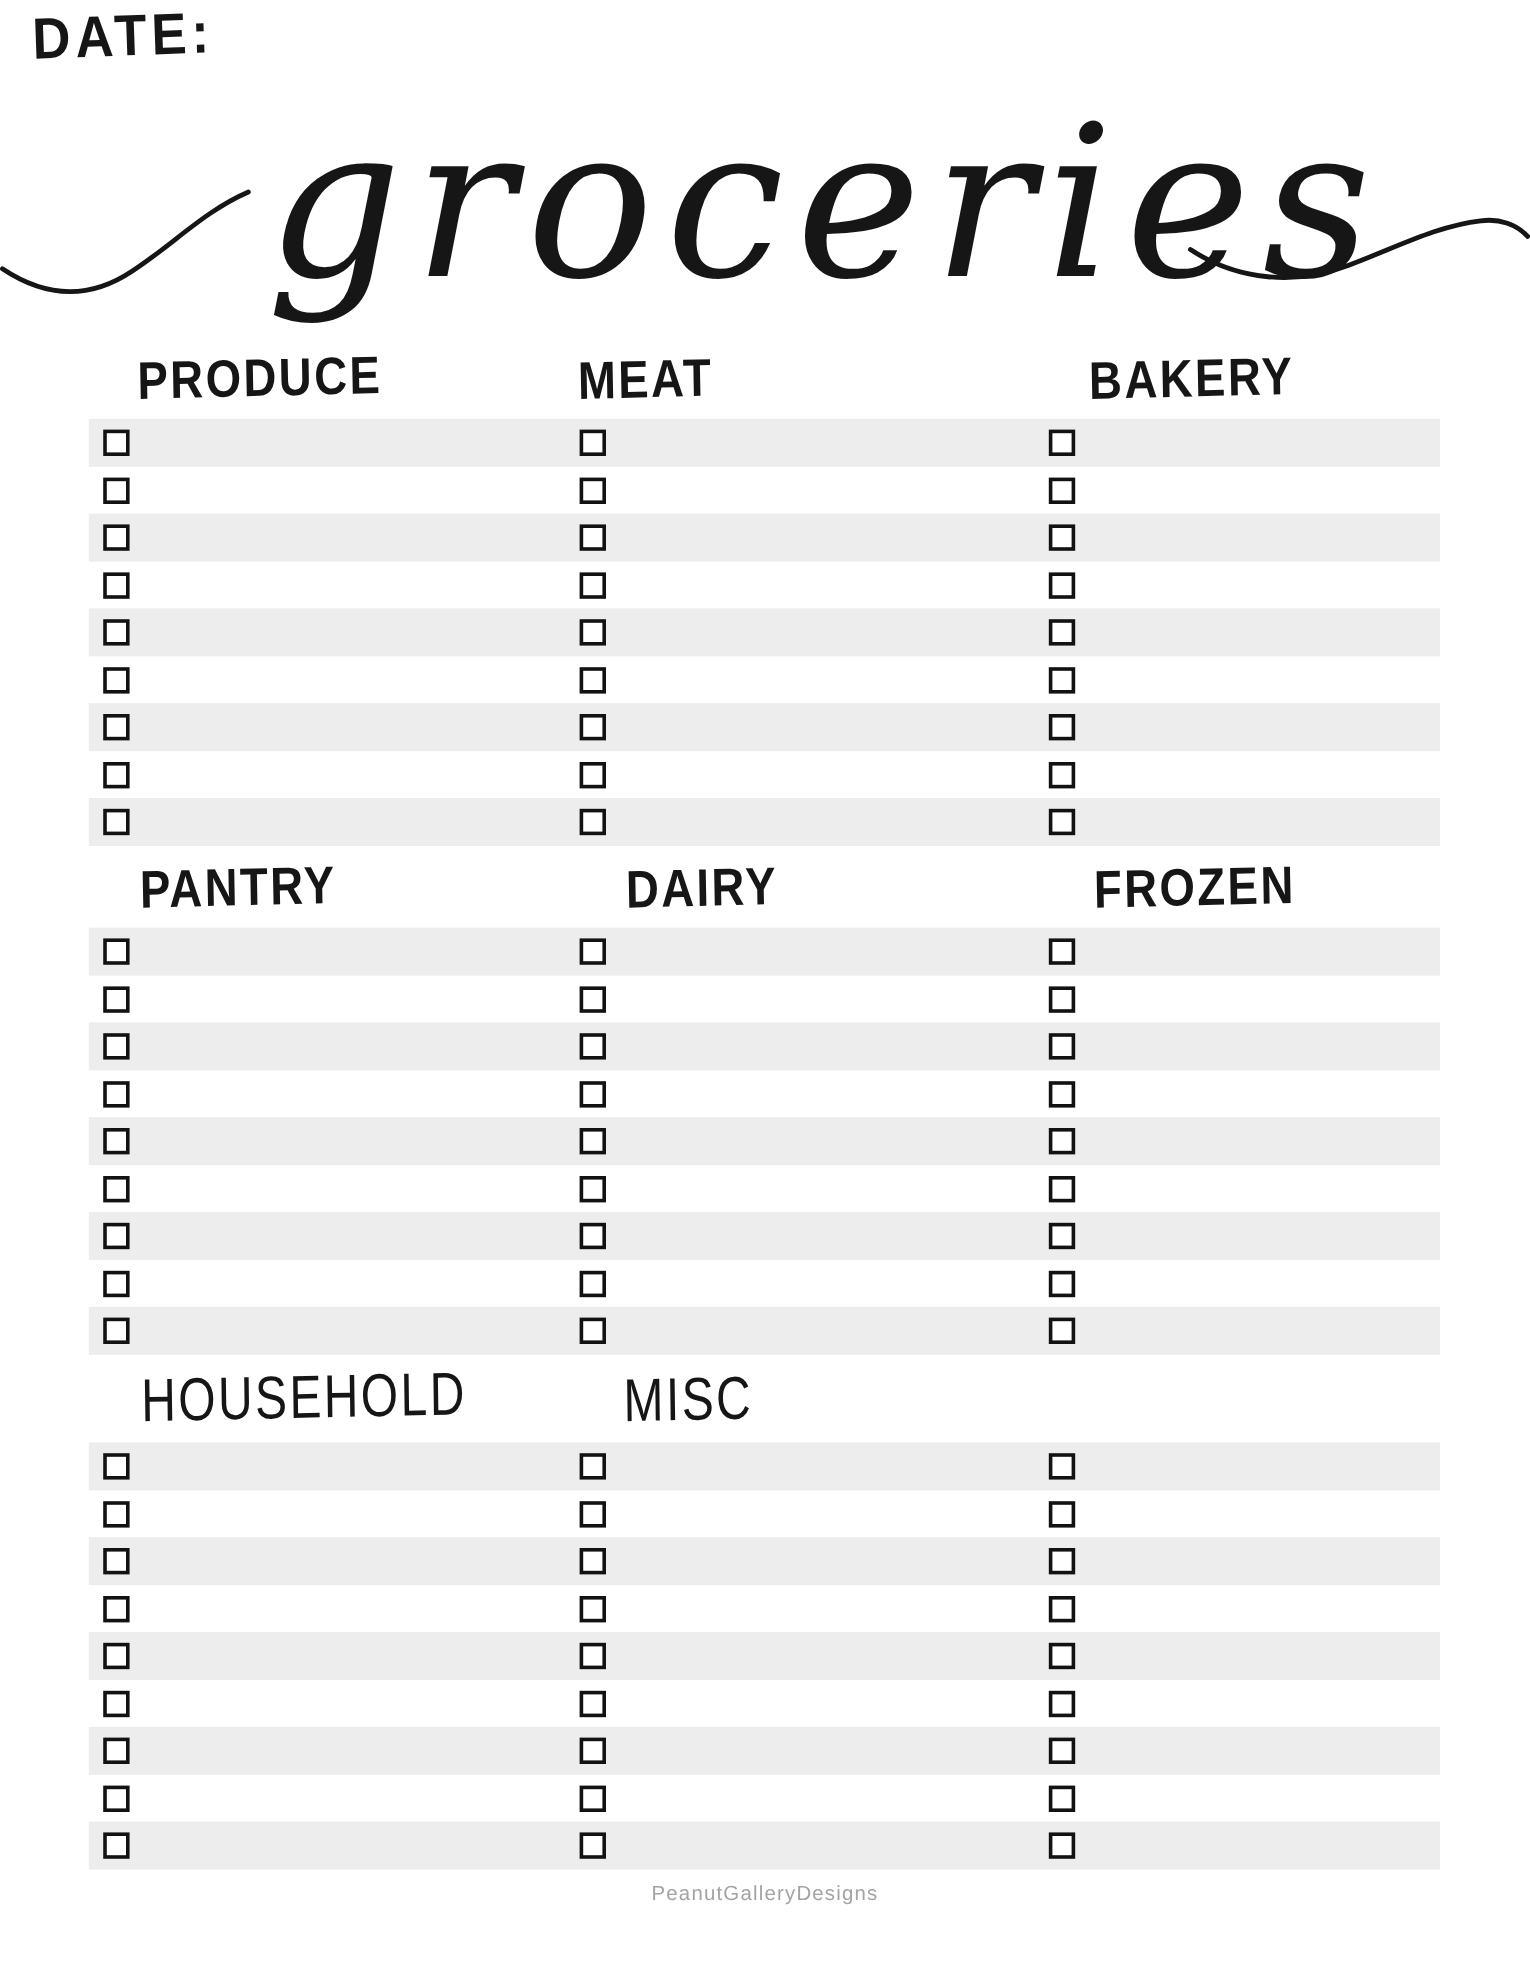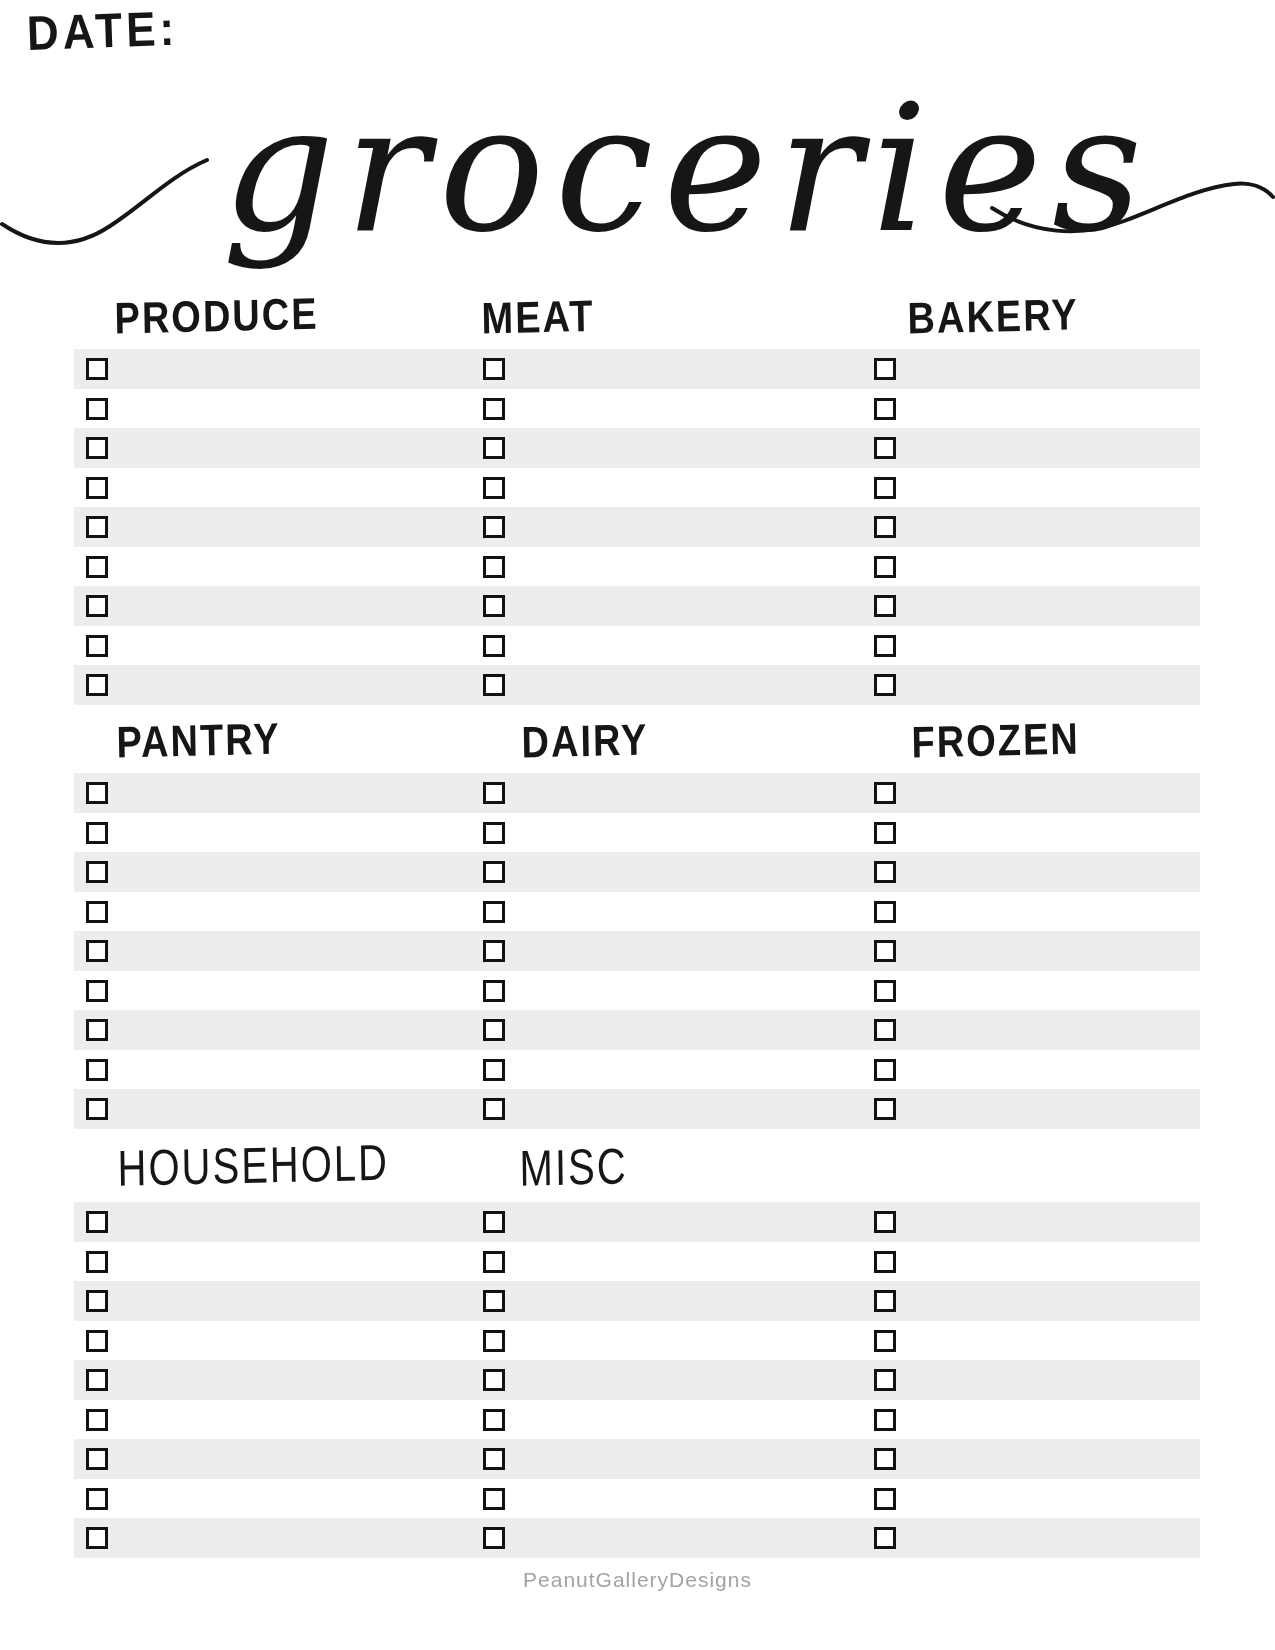--- a/index.html
+++ b/index.html
@@ -72,21 +72,21 @@
   .cb{
     position:absolute;top:9px;
     box-sizing:border-box;width:22px;height:22px;
     background:#ffffff;border:3px solid var(--checkbox-border);
   }
   .cb1{left:12px;} .cb2{left:409px;} .cb3{left:800px;}
   
   .watermark{
     position:absolute;top:1568px;left:0;width:100%;
     text-align:center;
-    font-size:21px;letter-spacing:1px;
+    font-size:17px;letter-spacing:1px;
     color:var(--watermark);
   }
 </style>
 </head>
 <body>
 
 <div class="date-label">DATE:</div>
 
 <svg class="title-svg" viewBox="0 0 1275 262">
   <path class="flourish" d="M 2 166 C 38 190, 74 192, 110 168 C 144 146, 170 118, 207 102"></path>

